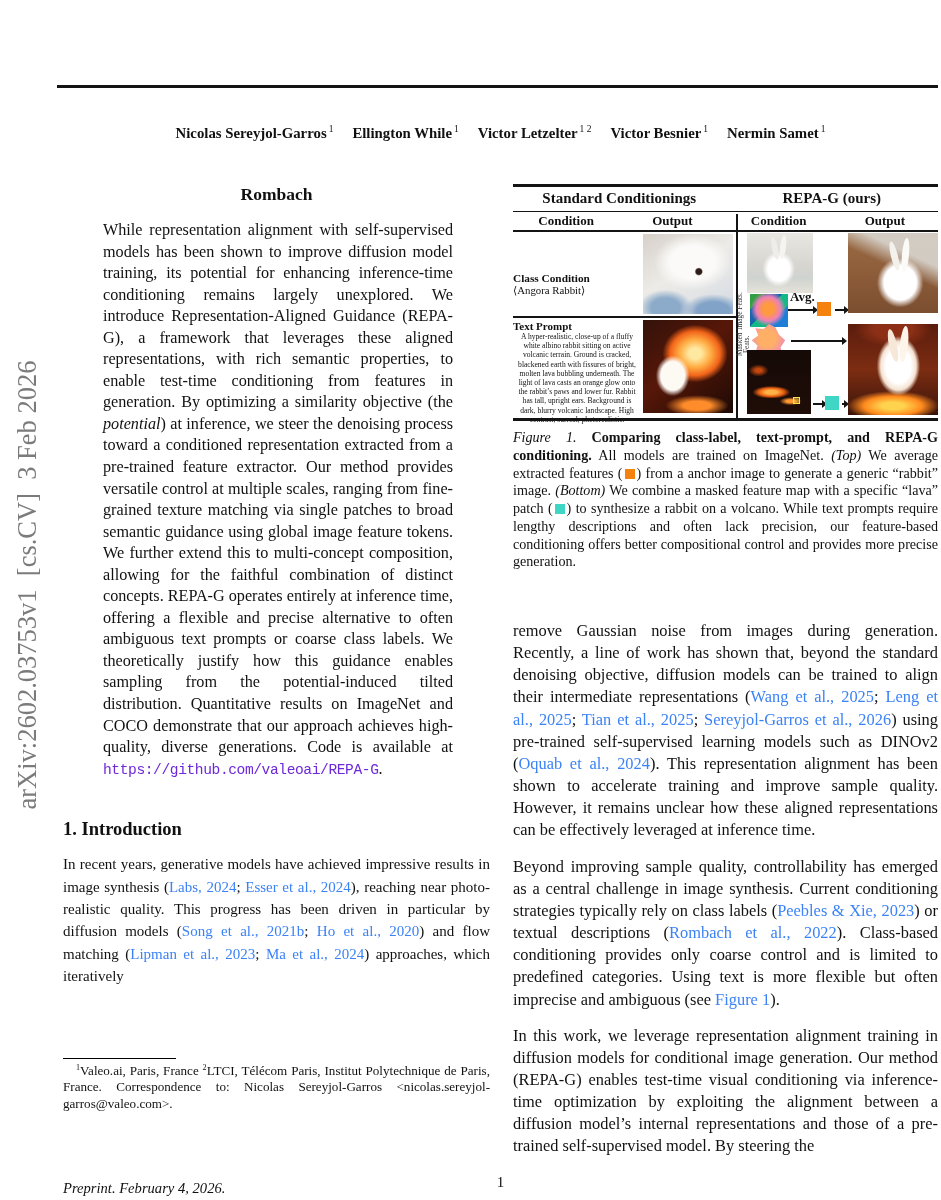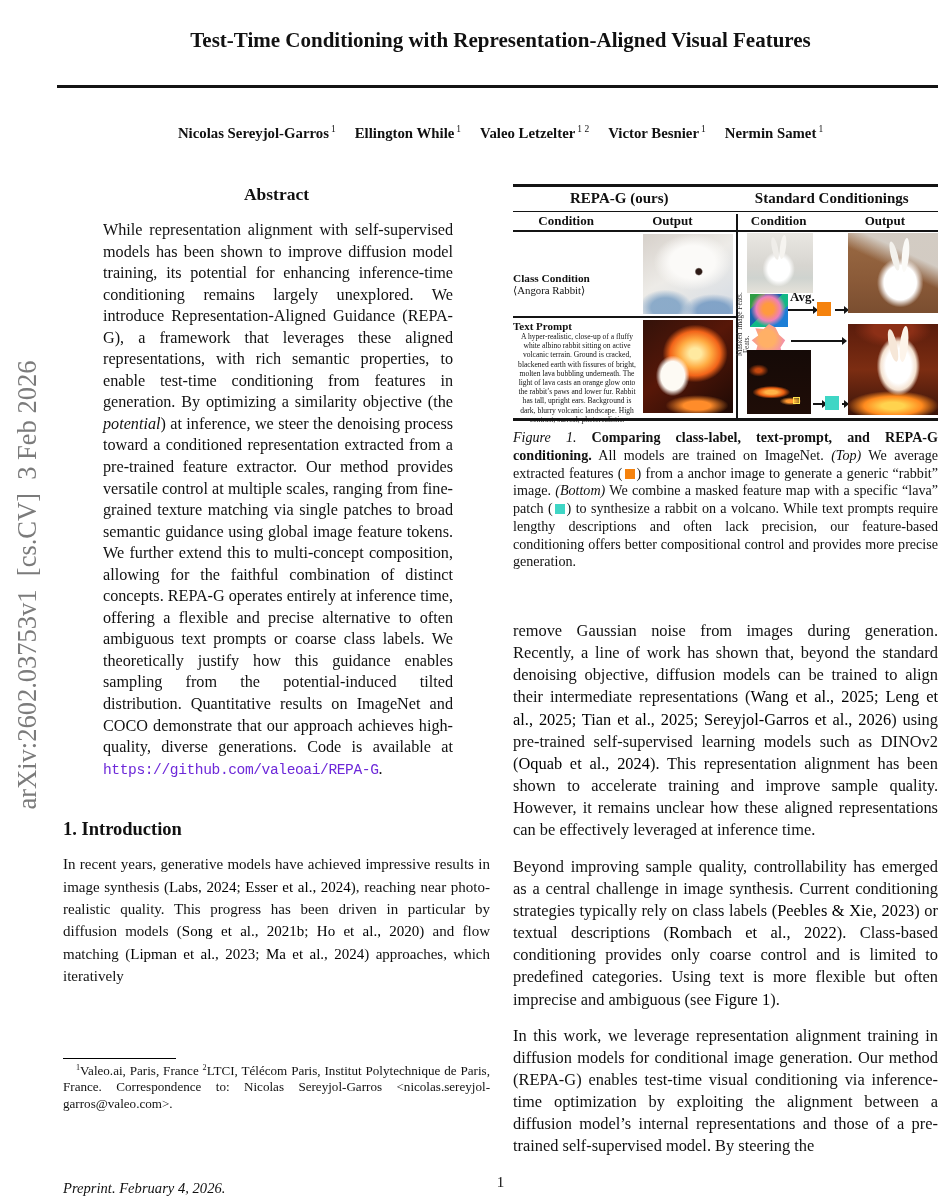--- a/index.html
+++ b/index.html
@@ -22,21 +22,21 @@
   .footnote{position:absolute;left:63px;top:1058px;width:427px;font-size:13.1px;line-height:16.4px;
             text-align:justify;}
   .footnote::before{content:"";display:block;width:113px;border-top:1.3px solid #000;margin-bottom:4px;}
   .footnote .txt{text-indent:13px;display:block;}
   .preprint{position:absolute;left:63px;top:1138px;font-size:14.6px;font-style:italic;margin-top:42px;}
   .pageno{position:absolute;left:63px;top:1174px;width:875px;text-align:center;font-size:15px;}
 
   
   .i{font-style:italic;}
   .b{font-weight:bold;}
-  .link{color:#000000;}
+  .link{color:#3b82f6;}
   .monolink{color:#6d28d9;font-family:"Liberation Mono","DejaVu Sans Mono",monospace;
             font-size:0.90em;letter-spacing:-0.4px;}
   .sup{vertical-align:super;font-size:0.62em;line-height:0;}
   .csq{display:inline-block;width:10px;height:10px;margin:0 2px;vertical-align:-1px;}
 
   
   .figure{position:absolute;left:513px;top:184px;width:425px;height:237px;box-sizing:border-box;
           border-top:3px solid #141414;border-bottom:3px solid #141414;}
   .fig-divider{position:absolute;left:223px;top:27px;bottom:0;width:2px;background:#141414;}
   .fig-head{height:25px;display:flex;border-bottom:1.5px solid #141414;box-sizing:border-box;}
@@ -123,48 +123,47 @@
             text-align:justify;}
   .rightcol p{margin:0 0 14px 0;}
 </style>
 </head>
 <body>
 
 <div class="page">
 
   <div class="watermark">arXiv:2602.03753v1  [cs.CV]  3 Feb 2026</div>
 
-  <h1 class="title">Test-Time Conditioning with Representation-Aligned Visual Features</h1>
   <div class="rule"></div>
 
   <div class="authors">
     <span class="author"><span>Nicolas Sereyjol-Garros</span><sup class="asup">1</sup></span>
     <span class="author"><span>Ellington While</span><sup class="asup">1</sup></span>
-    <span class="author"><span>Valeo Letzelter</span><sup class="asup">1 2</sup></span>
+    <span class="author"><span>Victor Letzelter</span><sup class="asup">1 2</sup></span>
     <span class="author"><span>Victor Besnier</span><sup class="asup">1</sup></span>
     <span class="author"><span>Nermin Samet</span><sup class="asup">1</sup></span>
   </div>
 
   <div class="leftcol">
-    <div class="abs-head">Abstract</div>
+    <div class="abs-head">Rombach</div>
     <div class="abs-body"><span>While representation alignment with self-supervised models has been shown to improve diffusion model training, its potential for enhancing inference-time conditioning remains largely unexplored. We introduce Representation-Aligned Guidance (REPA-G), a framework that leverages these aligned representations, with rich semantic properties, to enable test-time conditioning from features in generation. By optimizing a similarity objective (the </span><span class="i">potential</span><span>) at inference, we steer the denoising process toward a conditioned representation extracted from a pre-trained feature extractor. Our method provides versatile control at multiple scales, ranging from fine-grained texture matching via single patches to broad semantic guidance using global image feature tokens. We further extend this to multi-concept composition, allowing for the faithful combination of distinct concepts. REPA-G operates entirely at inference time, offering a flexible and precise alternative to often ambiguous text prompts or coarse class labels. We theoretically justify how this guidance enables sampling from the potential-induced tilted distribution. Quantitative results on ImageNet and COCO demonstrate that our approach achieves high-quality, diverse generations. Code is available at </span><span class="monolink">https://github.com/valeoai/REPA-G</span><span>.</span></div>
     <div class="sec-head">1. Introduction</div>
     <div class="intro-body"><span>In recent years, generative models have achieved impressive results in image synthesis (</span><span class="link">Labs, 2024</span><span>; </span><span class="link">Esser et al., 2024</span><span>), reaching near photo-realistic quality. This progress has been driven in particular by diffusion models (</span><span class="link">Song et al., 2021b</span><span>; </span><span class="link">Ho et al., 2020</span><span>) and flow matching (</span><span class="link">Lipman et al., 2023</span><span>; </span><span class="link">Ma et al., 2024</span><span>) approaches, which iteratively</span></div>
   </div>
 
   <div class="footnote">
     <span class="txt"><span class="sup">1</span><span>Valeo.ai, Paris, France </span><span class="sup">2</span><span>LTCI, Télécom Paris, Institut Polytechnique de Paris, France. Correspondence to: Nicolas Sereyjol-Garros &lt;nicolas.sereyjol-garros@valeo.com&gt;.</span></span>
   </div>
   <div class="preprint">Preprint. February 4, 2026.</div>
 
   <div class="figure">
     <div class="fig-divider"></div>
     <div class="fig-head">
+      <div class="fh-cell">Standard Conditionings</div>
       <div class="fh-cell">REPA-G (ours)</div>
-      <div class="fh-cell">Standard Conditionings</div>
     </div>
     <div class="fig-sub">
       <div class="fs-cell">Condition</div>
       <div class="fs-cell">Output</div>
       <div class="fs-cell">Condition</div>
       <div class="fs-cell">Output</div>
     </div>
     <div class="fig-content">
       <div class="cc-label">
         <div class="cc-b">Class Condition</div>

